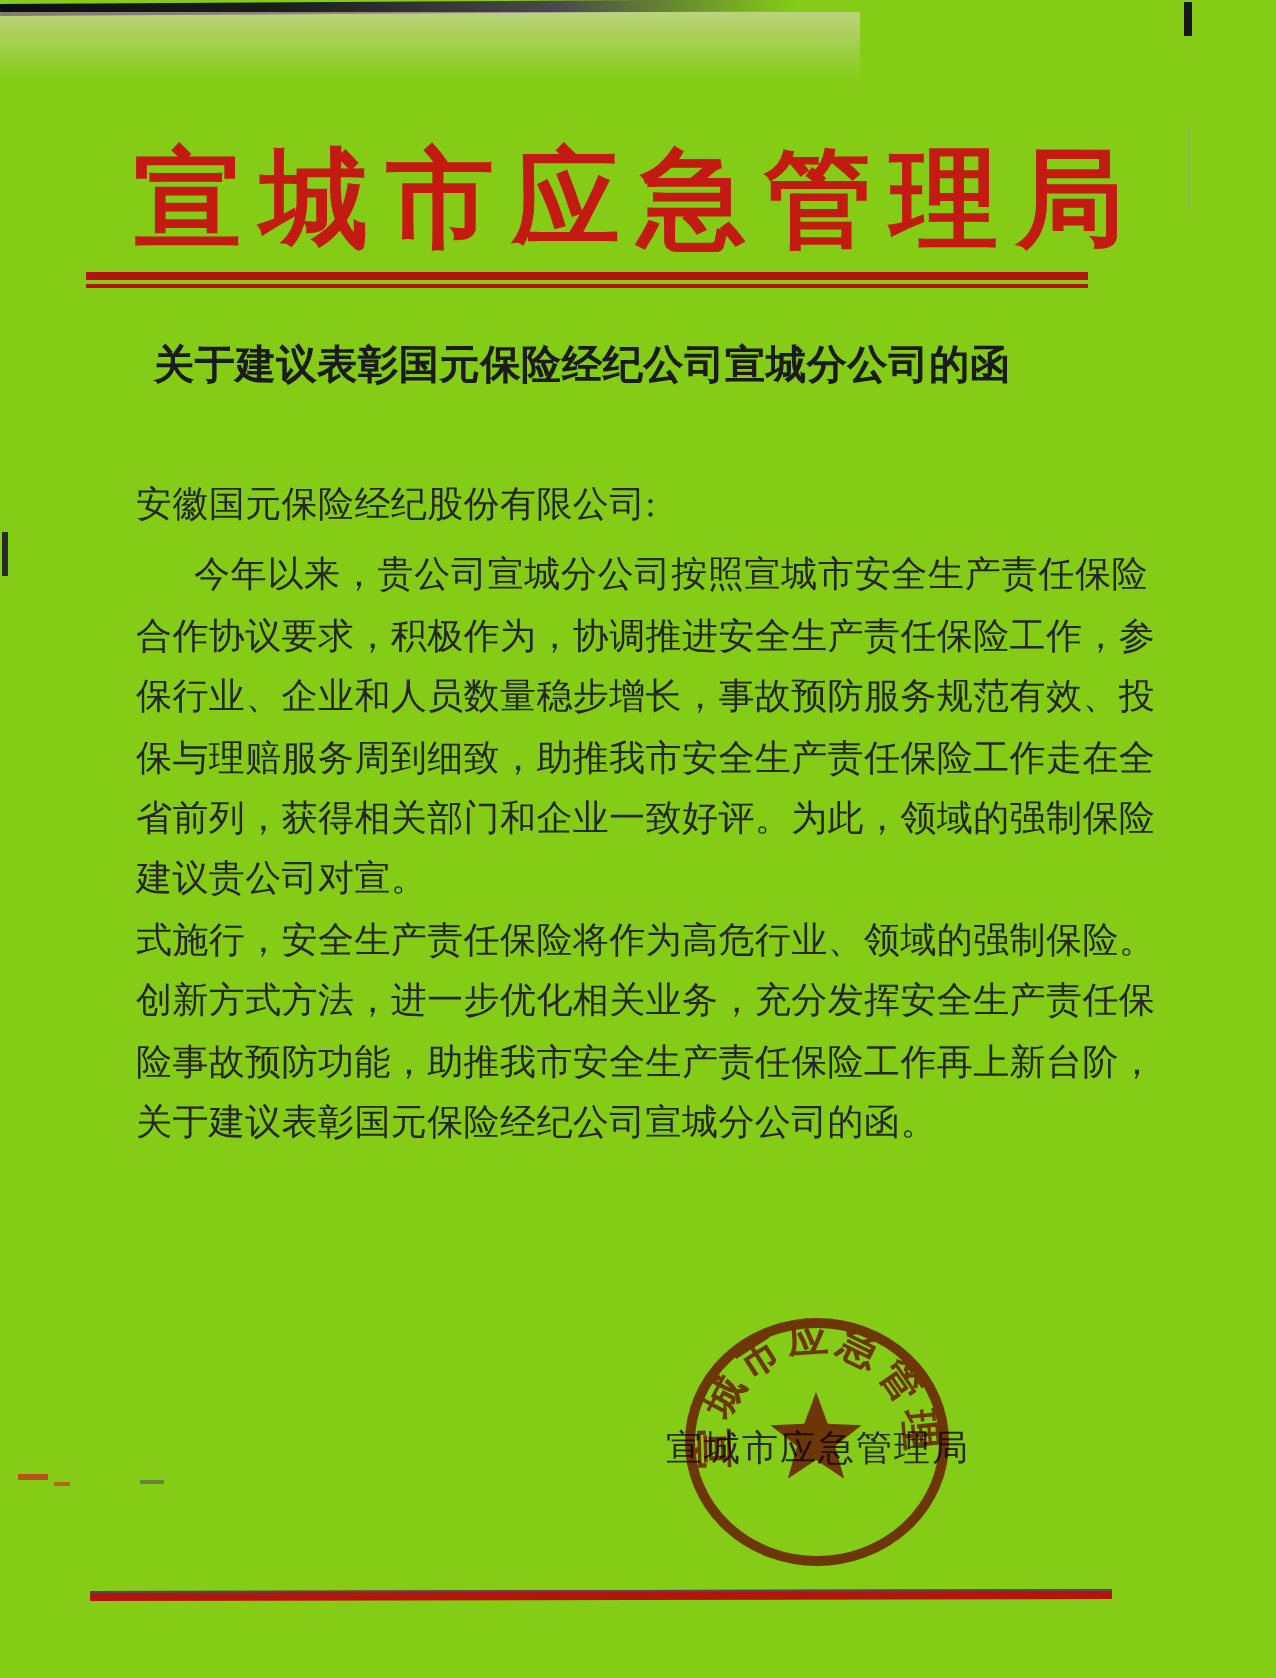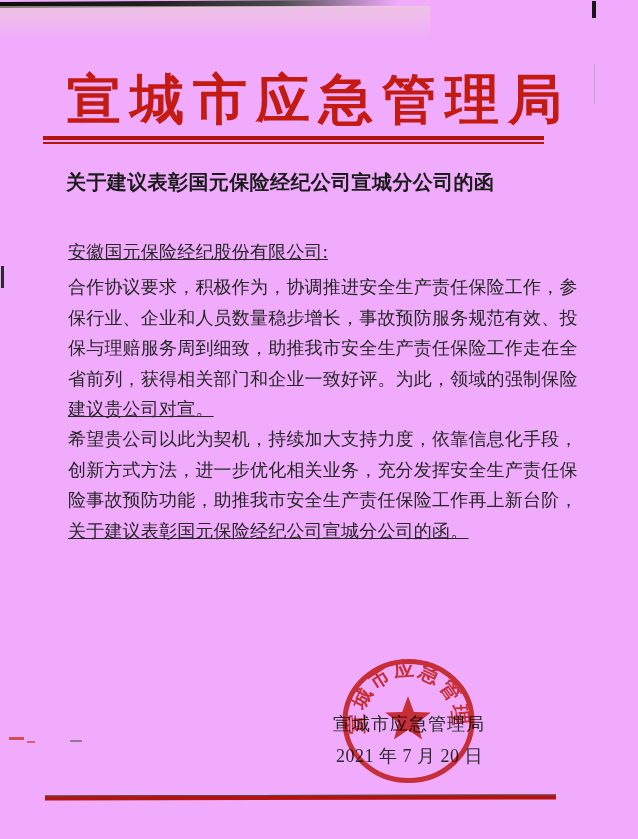--- a/index.html
+++ b/index.html
@@ -1,20 +1,20 @@
 <!DOCTYPE html>
 <html style="--header_red: #c31a12; --rule_red: #b5130e; --seal_red: #cd2a1c;"><head>
 <meta charset="utf-8">
 <style>
   html,body{margin:0;padding:0;background:#e8e8e8;}
   .page{
     position:relative;
     width:638px;height:839px;
     margin:0 auto;
-    background:#f0abfc;
+    background:#84cc16;
     overflow:hidden;
     font-family:"Liberation Serif", serif;
   }
   
   .scan-top-bar{
     position:absolute;left:0;top:2px;width:398px;height:6px;
     background:linear-gradient(to right,#0d0d0d 0%,#1c1c1c 35%,#4a4a4a 70%,rgba(90,90,90,0) 100%);
     transform:rotate(-0.35deg);transform-origin:left top;
   }
   .scan-top-wash{
@@ -38,34 +38,34 @@
     letter-spacing:9px;
     white-space:nowrap;
   }
   .head-rule{
     position:absolute;left:43px;top:136px;width:501px;height:2px;
     border-top:4px solid var(--rule_red);
     border-bottom:2px solid var(--rule_red);
   }
 
   .doc-title{
-    position:absolute;left:66px;top:169px;width:472px;
+    position:absolute;left:77px;top:169px;width:472px;
     color:#1b1b1b;font-size:20px;font-weight:bold;
     letter-spacing:0.4px;white-space:nowrap;
   }
 
   .body-text{
     position:absolute;left:68px;top:237px;width:506px;
     color:#262626;font-size:18px;line-height:30.4px;
   }
   .body-text .line{
     text-align:justify;text-align-last:justify;
     white-space:nowrap;letter-spacing:0.2px;
   }
-  .body-text .line.left{text-align-last:left;text-decoration:underline;}
+  .body-text .line.left{text-align-last:left;}
   .body-text .line.indent{padding-left:29px;}
   .body-text .line.gap-after{margin-bottom:5px;}
 
   .sig-agency{
     position:absolute;left:333px;top:712px;
     color:#2a2a2a;font-size:18px;letter-spacing:1px;white-space:nowrap;
   }
   .sig-date{
     position:absolute;left:336px;top:744px;
     color:#2a2a2a;font-size:18px;letter-spacing:0.5px;white-space:nowrap;
@@ -102,33 +102,33 @@
   <div class="speck s2"></div>
   <div class="speck s3"></div>
 
   <div class="agency-head">宣城市应急管理局</div>
   <div class="head-rule"></div>
 
   <div class="doc-title">关于建议表彰国元保险经纪公司宣城分公司的函</div>
 
   <div class="body-text">
       <div class="line left gap-after">安徽国元保险经纪股份有限公司:</div>
+      <div class="line indent">今年以来，贵公司宣城分公司按照宣城市安全生产责任保险</div>
       <div class="line">合作协议要求，积极作为，协调推进安全生产责任保险工作，参</div>
       <div class="line">保行业、企业和人员数量稳步增长，事故预防服务规范有效、投</div>
       <div class="line">保与理赔服务周到细致，助推我市安全生产责任保险工作走在全</div>
       <div class="line">省前列，获得相关部门和企业一致好评。为此，领域的强制保险</div>
       <div class="line left">建议贵公司对宣。</div>
-      <div class="line">希望贵公司以此为契机，持续加大支持力度，依靠信息化手段，</div>
+      <div class="line">式施行，安全生产责任保险将作为高危行业、领域的强制保险。</div>
       <div class="line">创新方式方法，进一步优化相关业务，充分发挥安全生产责任保</div>
       <div class="line">险事故预防功能，助推我市安全生产责任保险工作再上新台阶，</div>
       <div class="line left">关于建议表彰国元保险经纪公司宣城分公司的函。</div>
     </div>
 
   <div class="sig-agency">宣城市应急管理局</div>
-  <div class="sig-date">2021 年 7 月 20 日</div>
 
   <svg class="seal" viewBox="0 0 137 128">
     <ellipse cx="68.5" cy="63" rx="63.5" ry="59.5" fill="none" stroke="#cd2a1c" stroke-width="5"></ellipse>
     <polygon points="68,38 62.1,53.9 45.2,54.6 58.5,65.1 53.9,81.4 68,72 82.1,81.4 77.5,65.1 90.8,54.6 73.9,53.9" fill="#cd2a1c"></polygon>
     <defs>
       <path id="sealArc" d="M 26.2 78.4 A 45 45 0 1 1 110.8 78.4" fill="none"></path>
     </defs>
     <text>
       <textPath href="#sealArc" startOffset="3">宣城市应急管理局</textPath>
     </text>

